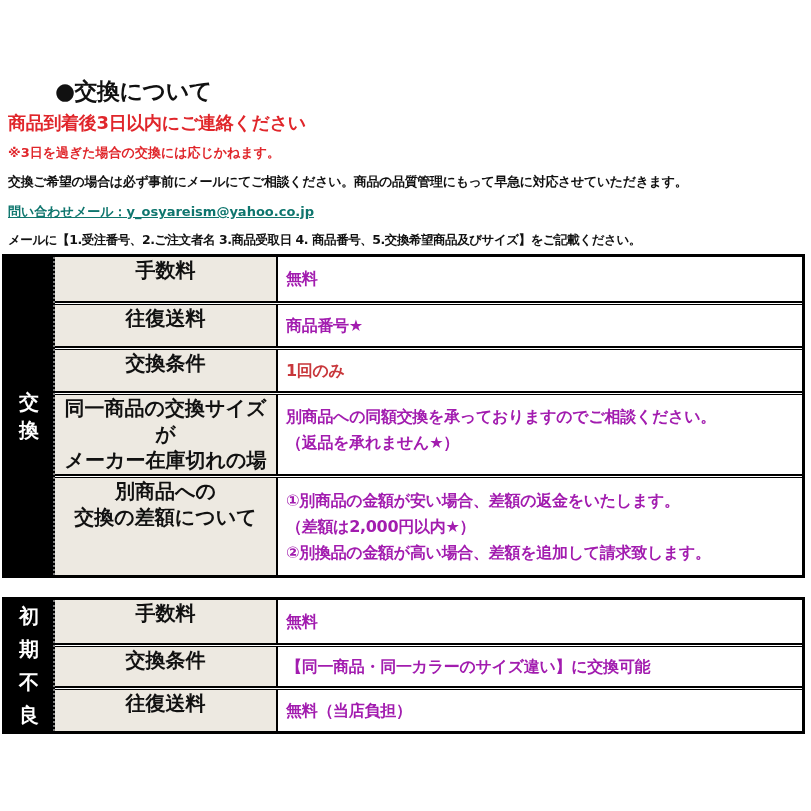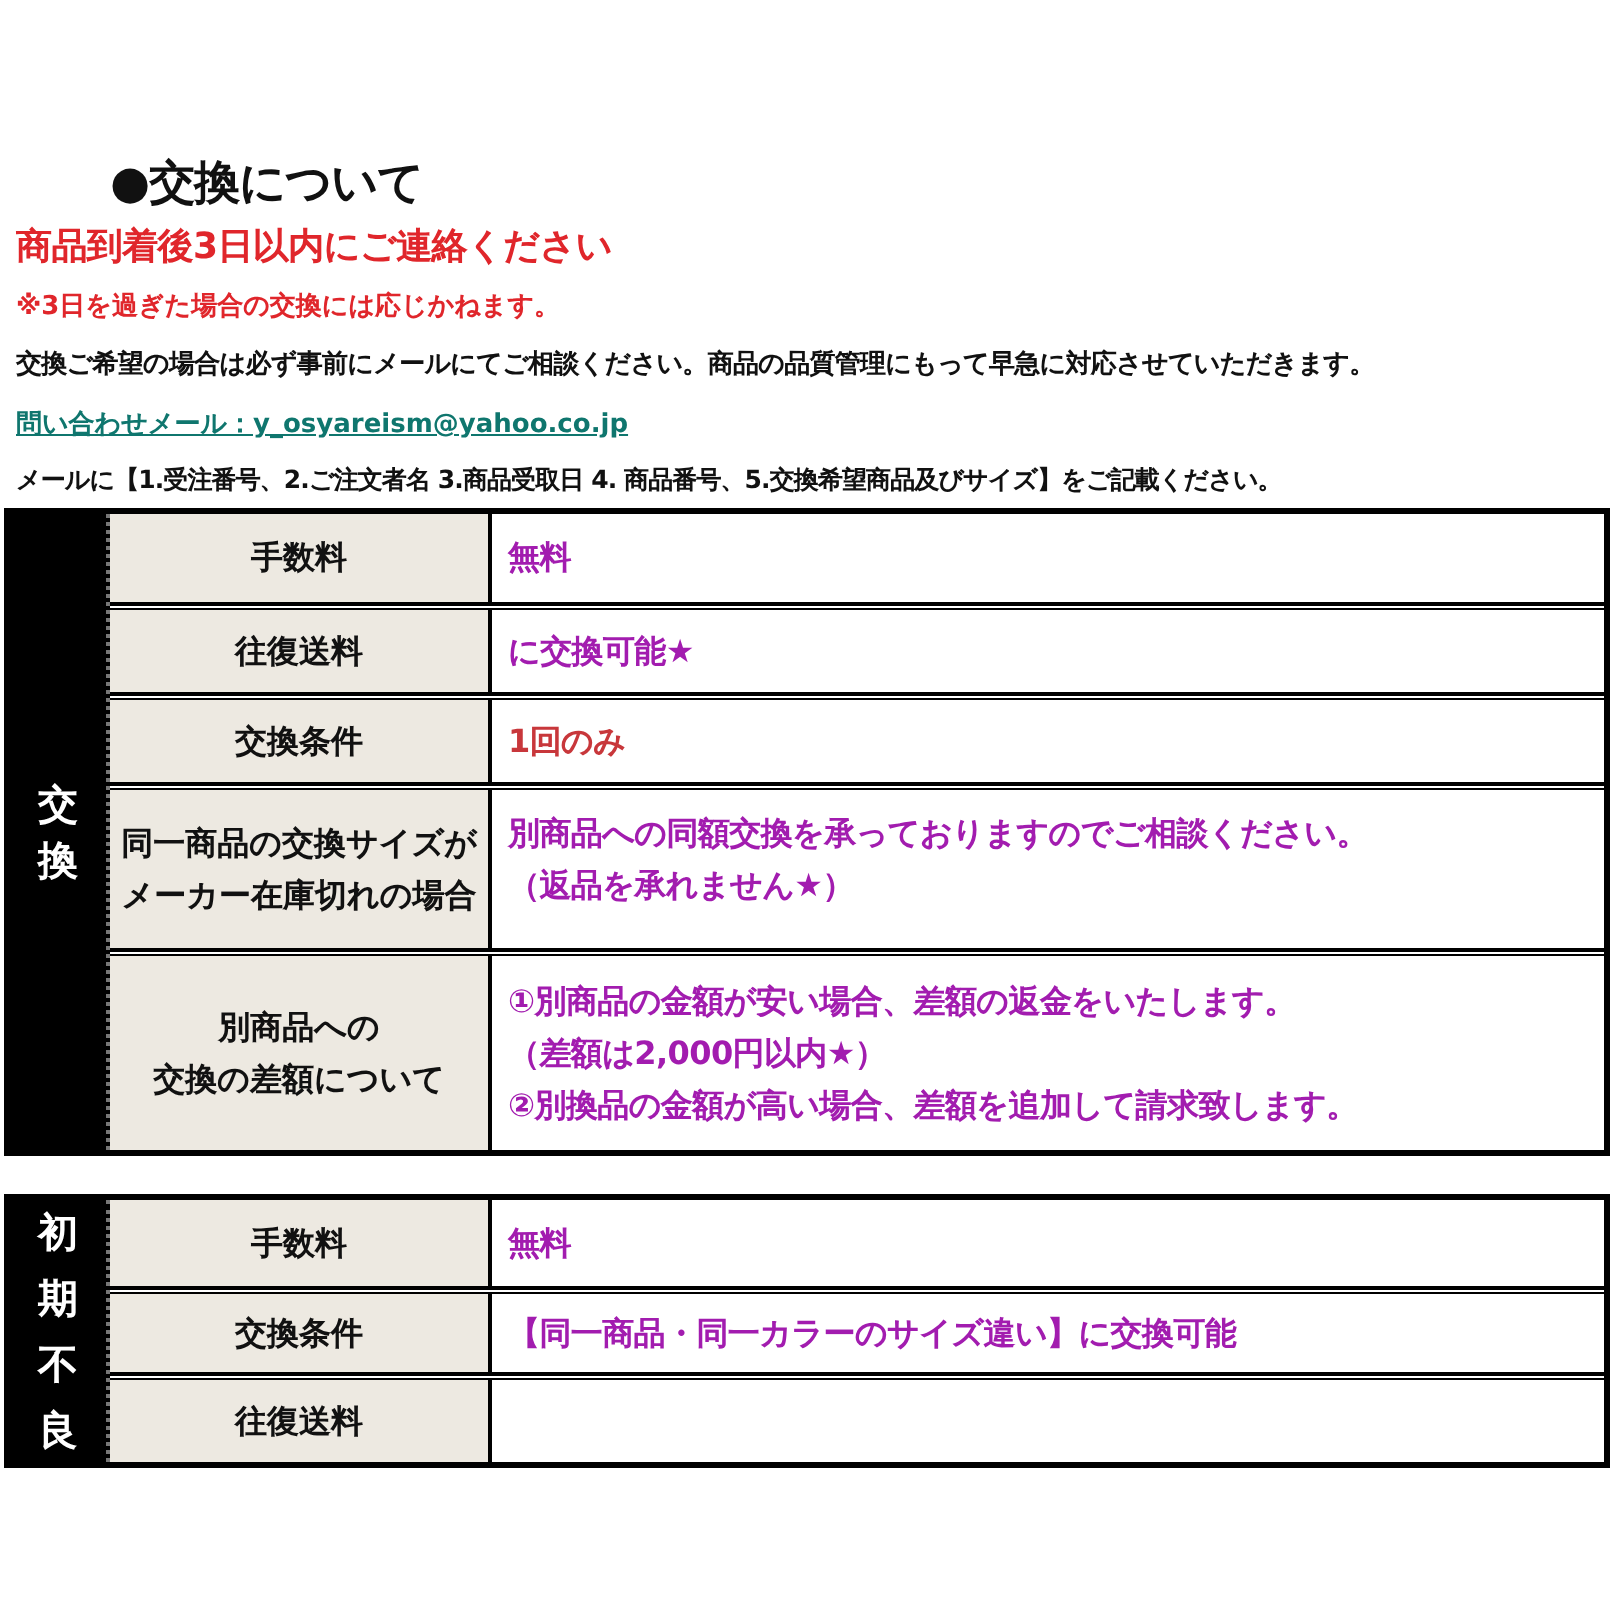--- a/index.html
+++ b/index.html
@@ -14,23 +14,23 @@
   .line3 { left:8px; top:232px; font-size:12.5px; font-weight:bold; color:#111; letter-spacing:-0.45px; }
 
   .tbl { position:absolute; left:2px; width:803px; border:3px solid #000; box-sizing:border-box; background:#fff; }
   .side { position:absolute; left:0; top:0; bottom:0; width:50px; background:#000;
           border-right:2px dotted #777; box-sizing:border-box; color:#fff; font-weight:bold;
           display:flex; flex-direction:column; align-items:center; justify-content:center; }
   .side span { display:block; font-size:20px; line-height:28px; }
   .rows { position:absolute; left:50px; right:0; top:0; bottom:0; }
   .row { position:absolute; left:0; right:0; display:flex; box-sizing:border-box; }
   .divider { position:absolute; left:0; right:0; height:4px; border-top:2px solid #000; border-bottom:1px solid #000; box-sizing:border-box; background:#fff; }
-  .lab { width:191px; background:#ede9e1; border-right:2px solid #000; box-sizing:border-box;
-         display:flex; align-items:center; justify-content:center; text-align:center;
-         font-size:16px; font-weight:bold; color:#111; line-height:26px; }
+  .lab { width:223px; background:#ede9e1; border-right:2px solid #000; box-sizing:border-box;
+         display:flex; align-items:flex-start; justify-content:center; text-align:center;
+         font-size:20px; font-weight:bold; color:#111; line-height:26px; }
   .val { flex:1; display:flex; align-items:center; padding-left:8px; box-sizing:border-box;
          font-size:16px; font-weight:bold; color:#a21caf; line-height:26px; }
   .val.red { color:#c8373b; }
   .val .lines div { white-space:nowrap; letter-spacing:-0.3px; }
 </style>
 </head>
 <body>
 
 <div class="abs title">●交換について</div>
 <div class="abs red-head">商品到着後3日以内にご連絡ください</div>
@@ -55,21 +55,21 @@
           </div>
         </div>
     </div>
     <div class="divider" style="top:44px;"></div>
     <div class="row" style="top:48px;height:41px;">
       <div class="lab">
           <div>往復送料</div>
         </div>
       <div class="val">
           <div class="lines">
-            <div>に交換可能★</div>
+            <div>商品番号★</div>
           </div>
         </div>
     </div>
     <div class="divider" style="top:89px;"></div>
     <div class="row" style="top:93px;height:41px;">
       <div class="lab">
           <div>交換条件</div>
         </div>
       <div class="val red">
           <div class="lines">
@@ -138,15 +138,20 @@
           <div class="lines">
             <div>【同一商品・同一カラーのサイズ違い】に交換可能</div>
           </div>
         </div>
     </div>
     <div class="divider" style="top:86px;"></div>
     <div class="row" style="top:90px;height:41px;">
       <div class="lab">
           <div>往復送料</div>
         </div>
+      <div class="val">
+          <div class="lines">
+            <div>無料（当店負担）</div>
+          </div>
+        </div>
     </div>
   </div>
 </div>
 
 </body></html>

